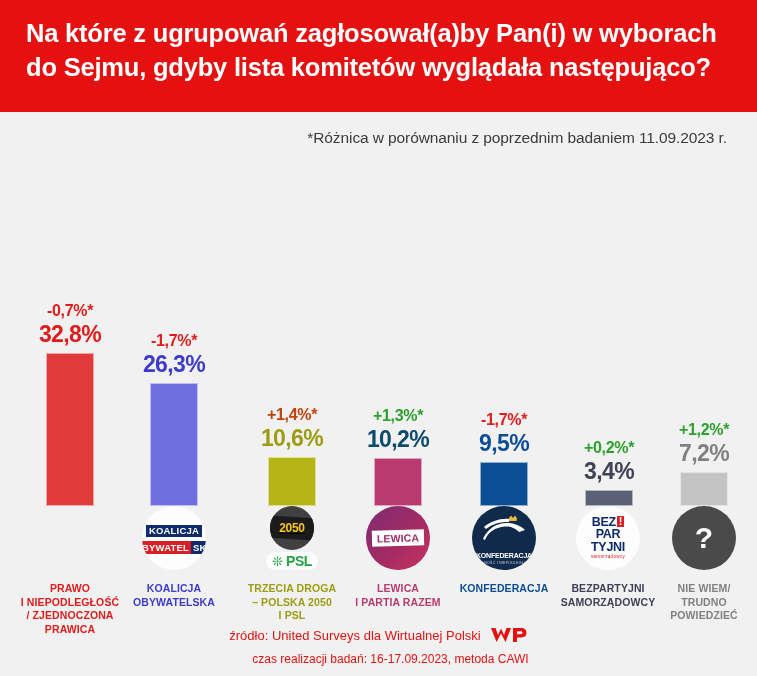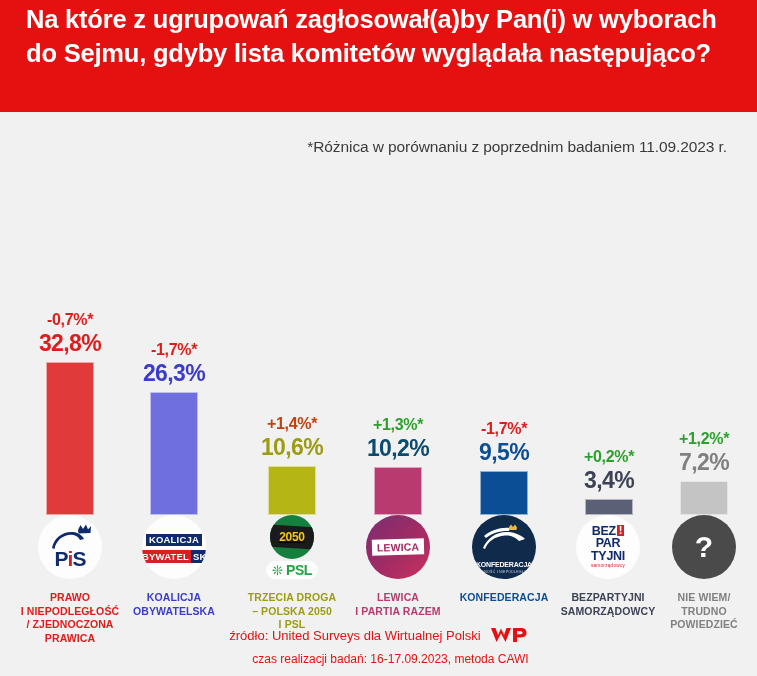--- a/index.html
+++ b/index.html
@@ -13,35 +13,35 @@
     font-family: "Liberation Sans", sans-serif;
     overflow: hidden;
     position: relative;
   }
 
   
   .header {
     background: #e51111;
     height: 112px;
     box-sizing: border-box;
-    padding: 2px 26px 0 26px;
+    padding: 16px 26px 0 26px;
   }
   .header-title {
     color: #ffffff;
     font-size: 25.5px;
     font-weight: bold;
     line-height: 34px;
     letter-spacing: -0.2px;
     white-space: pre-line;
   }
 
   
   .subtitle-row {
     text-align: right;
-    padding: 26px 30px 0 0;
+    padding: 17px 30px 0 0;
   }
   .subtitle {
     color: #3b3b3b;
     font-size: 15.5px;
     letter-spacing: -0.1px;
   }
 
   
   .chart {
     position: relative;
@@ -128,21 +128,21 @@
     letter-spacing: 0.2px;
   }
   .ko-l2 {
     font-size: 9.5px; font-weight: bold; color: #ffffff;
     display: inline-block; letter-spacing: 0.2px; margin-top: 1px;
   }
   .ko-l2 .seg-a { background: #d81f26; padding: 1px 2px 1px 3px; }
   .ko-l2 .seg-b { background: #0f2b6b; padding: 1px 3px 1px 2px; }
   .circle-2050 {
     width: 44px; height: 44px; border-radius: 50%;
-    background: #15803d; position: relative; overflow: hidden;
+    background: #404040; position: relative; overflow: hidden;
     display: flex; align-items: center; justify-content: center; text-decoration: underline;
   }
   .c2050-band {
     position: absolute; left: -6px; right: -6px; top: 9px; height: 26px;
     background: #1b1b1b;
     clip-path: polygon(0 0, 100% 14%, 100% 100%, 0 86%);
   }
   .c2050-num {
     position: relative; z-index: 2;
     font-size: 12px; font-weight: bold; color: #f5c518;
@@ -268,31 +268,20 @@
     <div class="col" style="left: 652px;">
       <div class="delta" style="color:#2ca02c">+1,2%*</div>
       <div class="value" style="color:#808080">7,2%</div>
       <div class="bar-wrap">
         <div class="bar" style="height:34px;background:#c4c4c4"></div>
       </div>
     </div>
   </div>
 
 <div class="logos" id="logos">
-    <div class="logo-cell" style="left: 18px;">
-      <div class="circle">
-        <div class="pis-logo">
-          <svg width="56" height="34" viewBox="0 0 56 34" style="position:absolute;top:0;left:0">
-            <path d="M10 27 C12 16, 22 10, 31 11 C36 11.5, 40 14, 42 18 L38 19 C36 15, 32 13.5, 28 13.8 C20 14.5, 14 20, 12.5 28 Z" fill="#0f2b6b"></path>
-            <path d="M36 9 L38.5 4 L41 8 L44 3.5 L46 8.5 L49 5 L48.5 12 L36.5 12.5 Z" fill="#0f2b6b"></path>
-          </svg>
-          <div class="pis-text">P<span class="i-red">i</span>S</div>
-        </div>
-      </div>
-    </div>
     <div class="logo-cell" style="left: 122px;">
       <div class="circle">
         <div class="ko-logo"><div class="ko-l1">KOALICJA</div><br><div class="ko-l2"><span class="seg-a">OBYWATEL</span><span class="seg-b">SKA</span></div></div>
       </div>
     </div>
     <div class="logo-cell" style="left: 240px;">
       <div style="display:flex;flex-direction:column;align-items:center;gap:2px">
         <div class="circle-2050">
           <div class="c2050-band"></div>
           <div class="c2050-num">2050</div>

